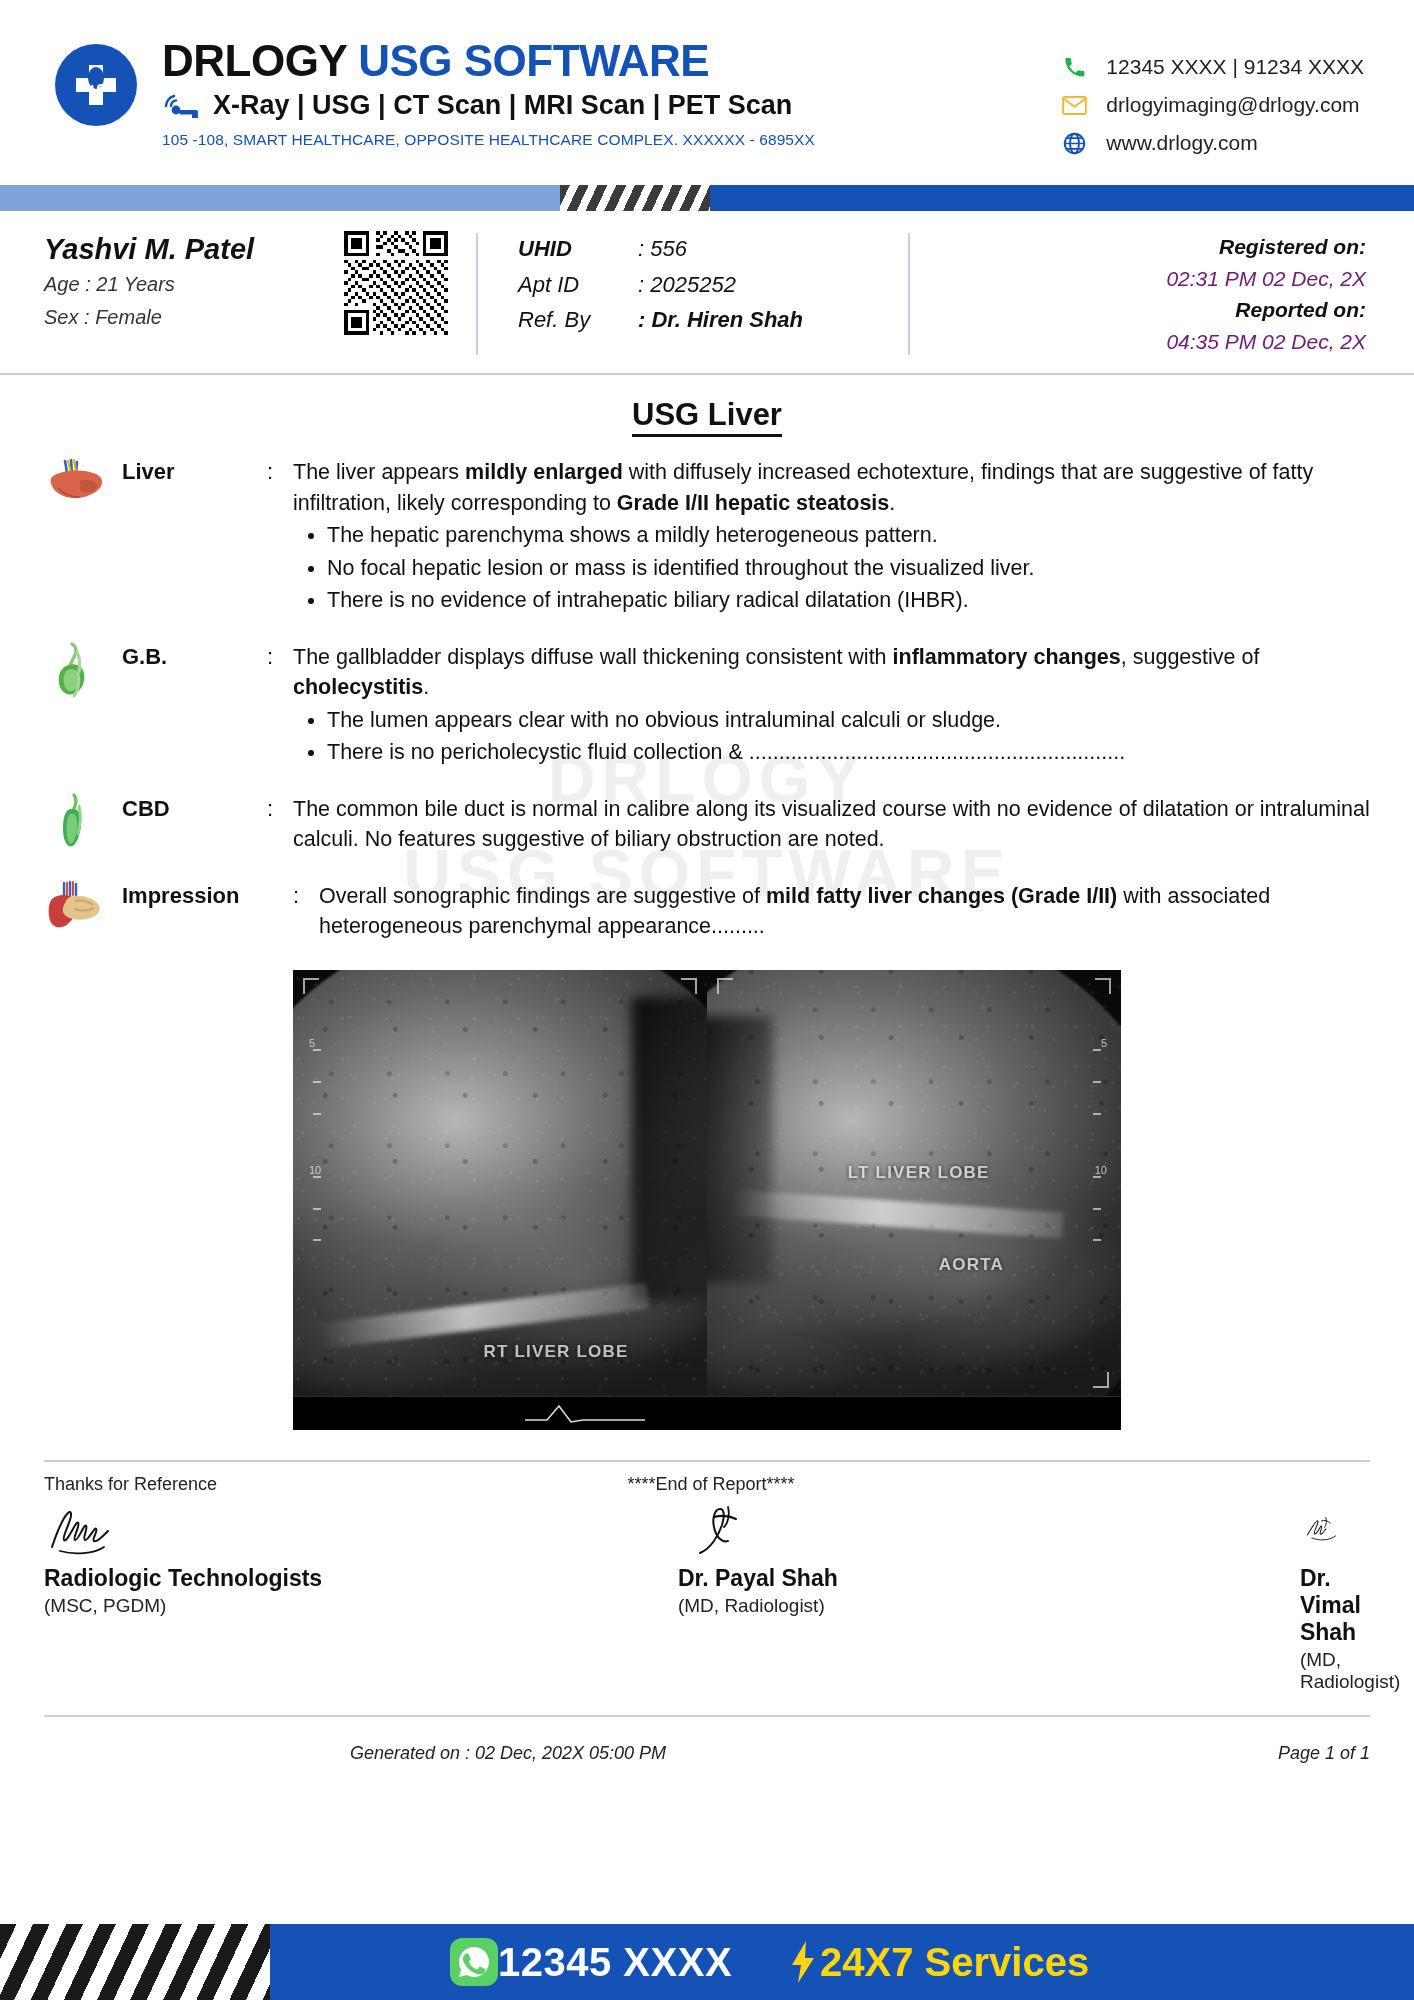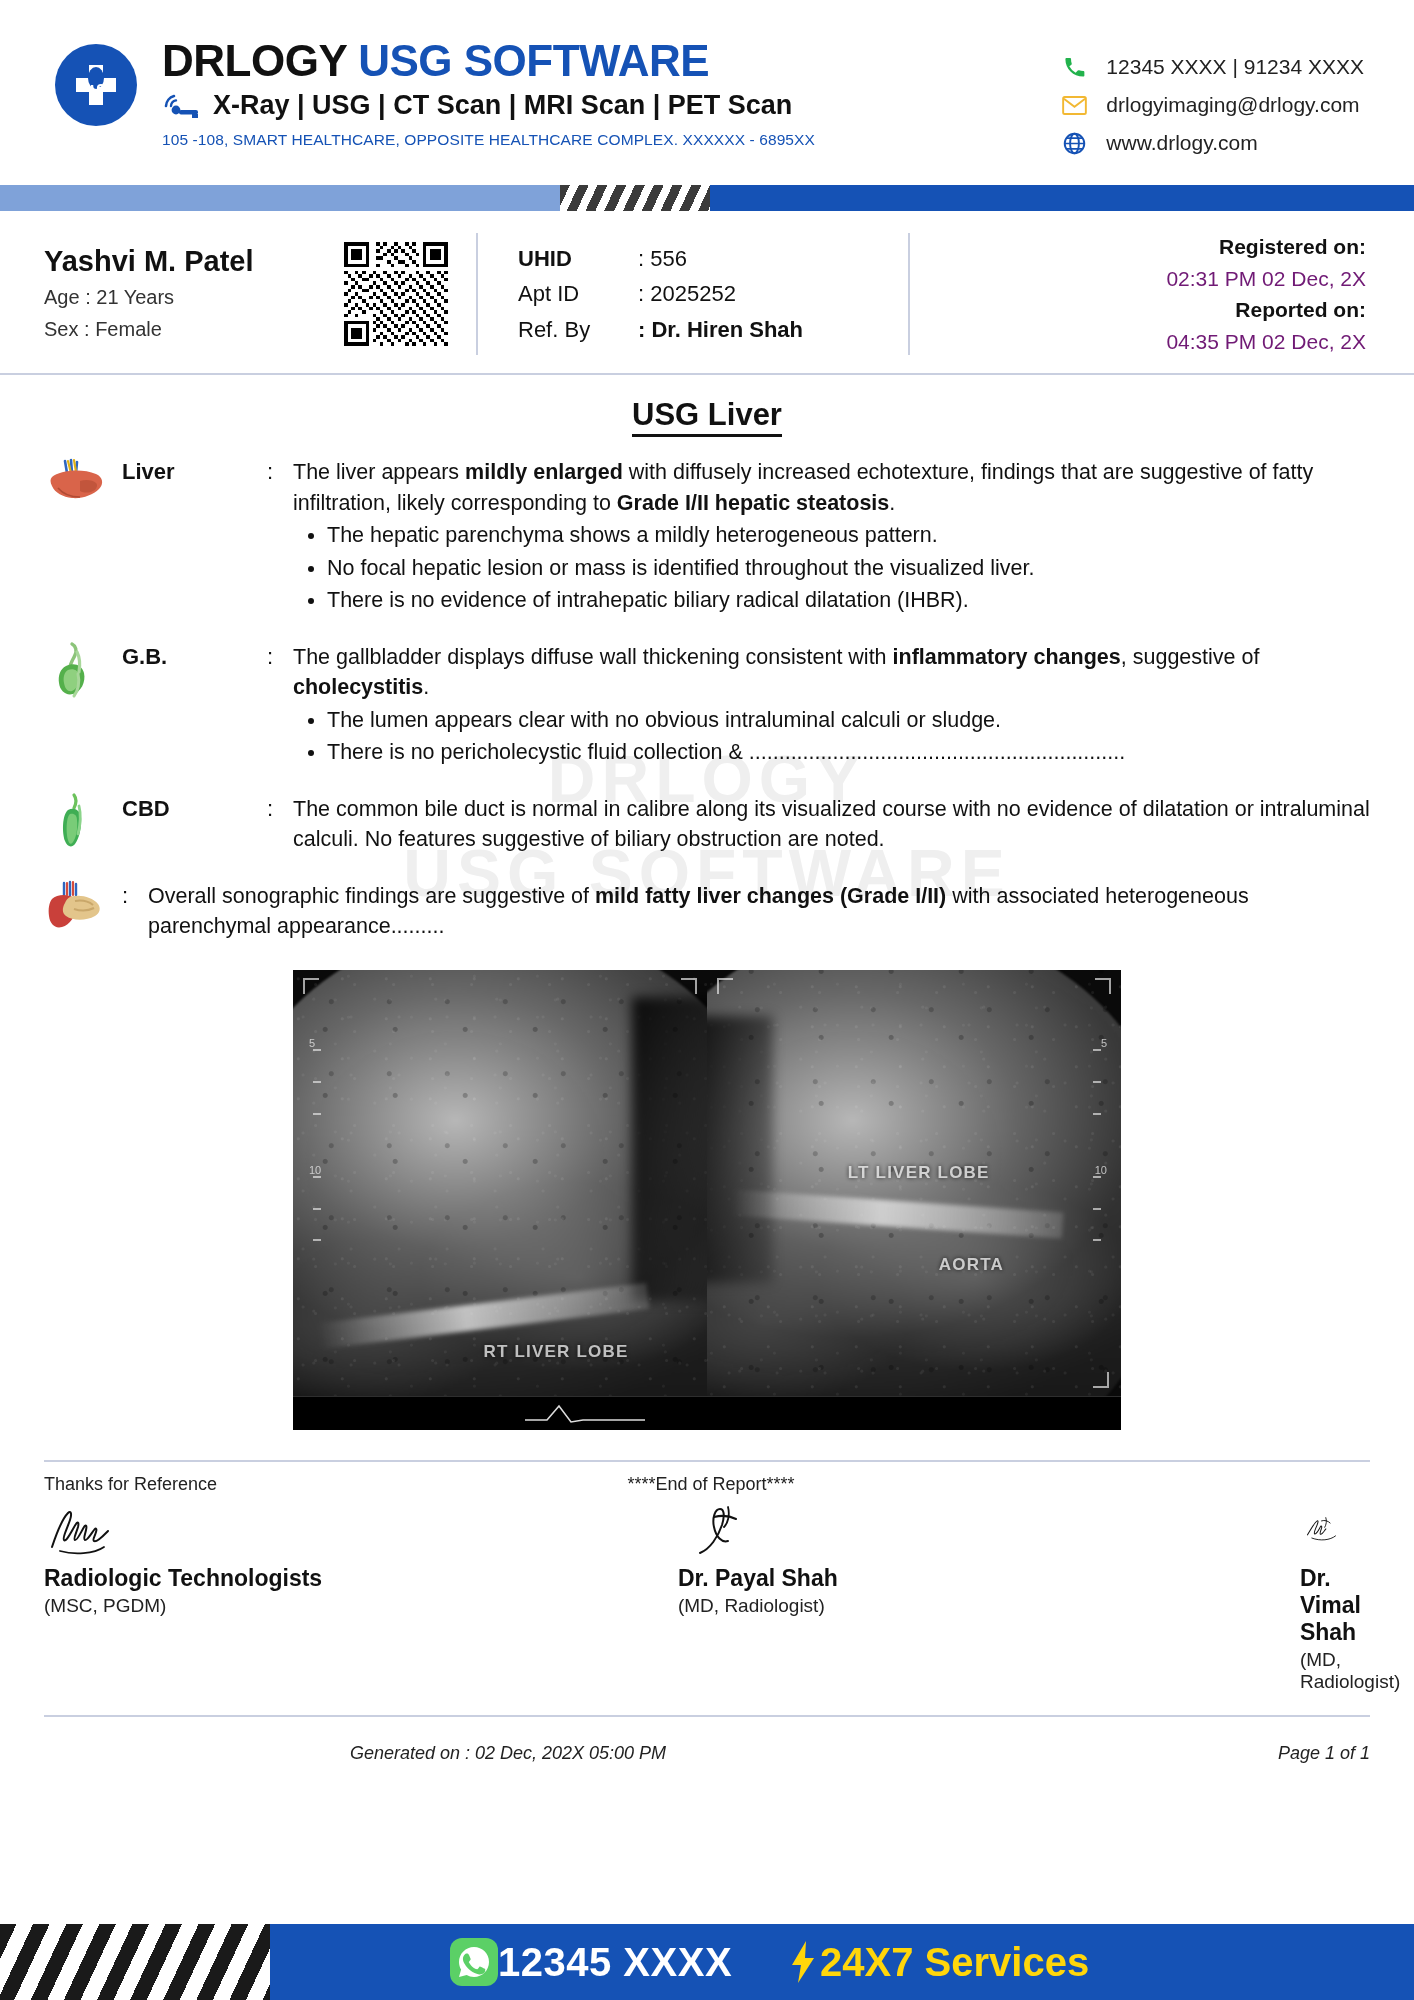--- a/index.html
+++ b/index.html
@@ -114,24 +114,25 @@
     background: repeating-linear-gradient(
       115deg,
       #3b3b3b 0px, #3b3b3b 9px,
       #ffffff 9px, #ffffff 17px
     );
   }
 
   
   .patient {
     display: flex;
-    align-items: center;
+    align-items: flex-start;
     padding: 20px 44px 16px 44px;
     border-bottom: 2px solid #c9cfe0;
     min-height: 140px;
+    font-style: italic;
   }
   .pt-left { width: 300px; }
   .pt-name { font-size: 29px; font-weight: bold; color: #111; line-height:1.25; }
   .pt-line { font-size: 20px; color: #333; line-height: 1.52; margin-top: 2px; }
   .qr { width: 104px; height: 104px; margin-right: 28px; }
   .pt-divider { width: 2px; align-self: stretch; background: #c9cfe0; margin: 2px 0; }
   .pt-mid { padding-left: 40px; width: 430px; }
   .pt-kv { display: flex; font-size: 22px; line-height: 1.62; color:#111; }
   .pt-k { width: 120px; }
   .pt-k.b { font-weight: bold; }
@@ -735,20 +736,21 @@
       <div class="sect-ic">
         <svg width="62" height="56" viewBox="0 0 62 56">
           <path d="M20 4v12M26 3v13M32 5v11" stroke="#2f66c0" stroke-width="2.4" stroke-linecap="round"></path>
           <path d="M23 4v12M29 3v13" stroke="#d64b3c" stroke-width="2.2" stroke-linecap="round"></path>
           <path d="M8 20c4-4 12-5 18-3 4 1 6 5 6 10 0 10-6 19-14 21-7 2-12-3-13-11-1-7 0-13 3-17z" fill="#c9403a"></path>
           <path d="M26 18c10-3 22 0 28 7 3 4 2 9-3 12-9 5-22 5-29 0-4-3-4-8-1-13 1-3 3-5 5-6z" fill="#e3c58b"></path>
           <path d="M31 22c6-1 13 0 18 4" stroke="#c9a76a" stroke-width="2" fill="none"></path>
           <path d="M30 30c6 2 14 2 20-1" stroke="#c9a76a" stroke-width="2" fill="none"></path>
         </svg>
       </div>
+      <div class="sect-lab lab-impr">Impression</div>
       <div class="sect-colon">:</div>
       <div class="sect-body">
         <p>Overall sonographic findings are suggestive of <b>mild fatty liver changes (Grade I/II)</b> with associated heterogeneous parenchymal appearance.........</p>
 
       </div>
     </div>
   </div>
 
   <div class="usimg-wrap">
     <div class="usimg">

